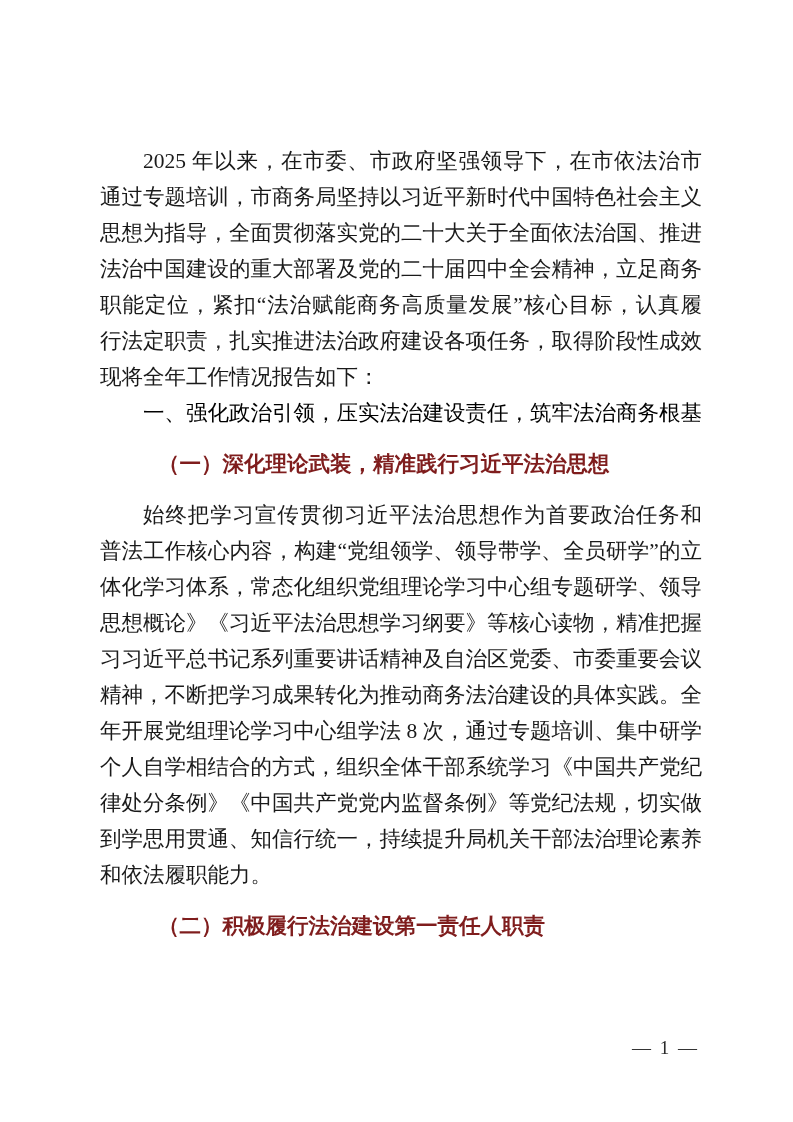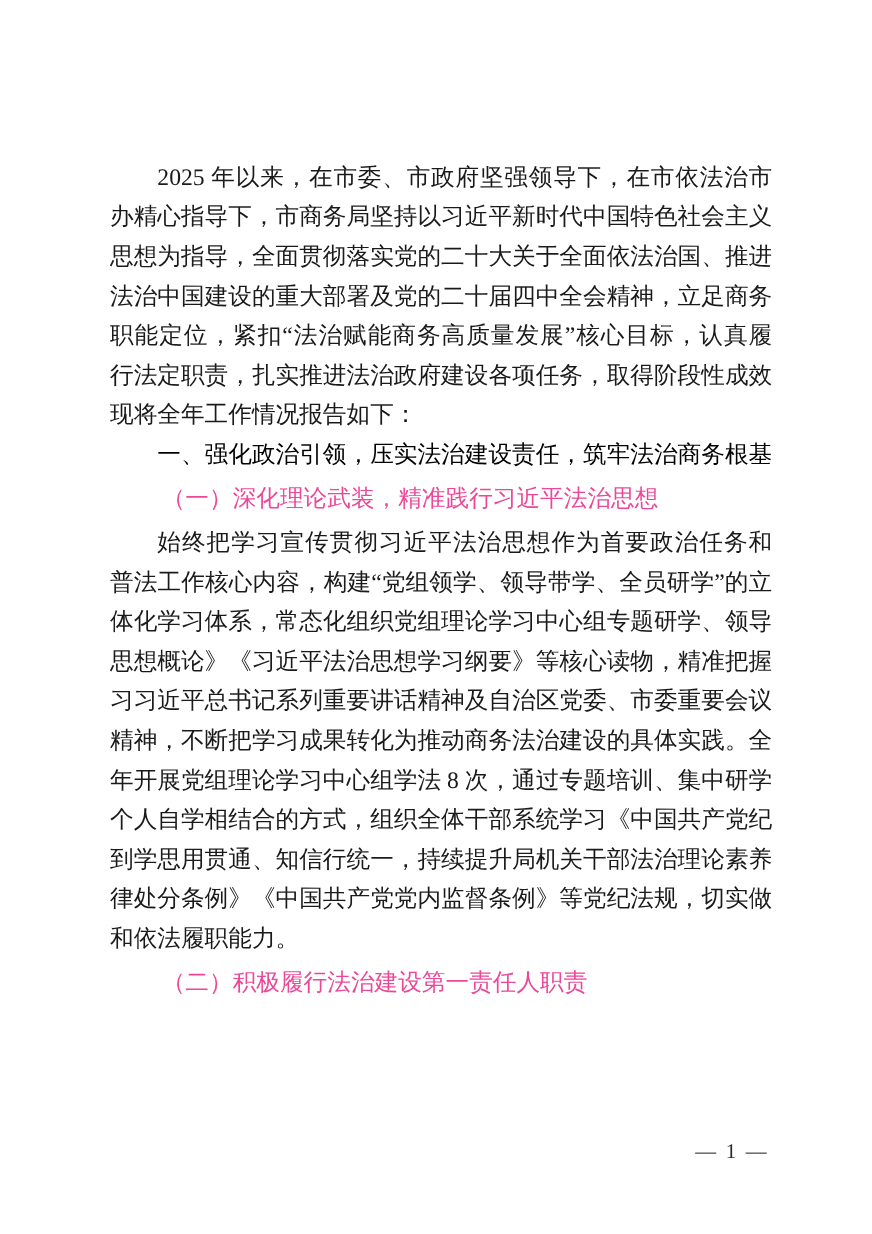--- a/index.html
+++ b/index.html
@@ -44,24 +44,24 @@
     font-weight: 400;
     color: #000000;
     font-size: 21.5px;
     line-height: 36px;
     height: 36px;
     text-indent: 43px;
     white-space: nowrap;
     overflow: hidden;
   }
   .h2 {
-    margin: 4px;
+    margin: 15px;
     font-family: "Liberation Serif", serif;
-    font-weight: 400;
-    color: #ec4899;
+    font-weight: 700;
+    color: #7f1d1d;
     font-size: 21.5px;
     line-height: 36px;
     height: 36px;
     text-indent: 43px;
     white-space: nowrap;
     overflow: hidden;
   }
   .pageno {
     position: absolute;
     top: 1036px;
@@ -74,43 +74,43 @@
   }
 </style>
 </head>
 <body>
 
 <div class="page">
   <div class="content">
 
     <div class="para">
         <div class="line indent fill">2025 年以来，在市委、市政府坚强领导下，在市依法治市</div>
-        <div class="line fill">办精心指导下，市商务局坚持以习近平新时代中国特色社会主义</div>
+        <div class="line fill">通过专题培训，市商务局坚持以习近平新时代中国特色社会主义</div>
         <div class="line fill">思想为指导，全面贯彻落实党的二十大关于全面依法治国、推进</div>
         <div class="line fill">法治中国建设的重大部署及党的二十届四中全会精神，立足商务</div>
         <div class="line fill">职能定位，紧扣“法治赋能商务高质量发展”核心目标，认真履</div>
         <div class="line fill">行法定职责，扎实推进法治政府建设各项任务，取得阶段性成效。</div>
         <div class="line">现将全年工作情况报告如下：</div>
       </div>
 
     <h2 class="h1">一、强化政治引领，压实法治建设责任，筑牢法治商务根基</h2>
 
     <h3 class="h2">（一）深化理论武装，精准践行习近平法治思想</h3>
 
     <div class="para">
         <div class="line indent fill">始终把学习宣传贯彻习近平法治思想作为首要政治任务和</div>
         <div class="line fill">普法工作核心内容，构建“党组领学、领导带学、全员研学”的立</div>
         <div class="line fill">体化学习体系，常态化组织党组理论学习中心组专题研学、领导</div>
         <div class="line fill">思想概论》《习近平法治思想学习纲要》等核心读物，精准把握</div>
         <div class="line fill">习习近平总书记系列重要讲话精神及自治区党委、市委重要会议</div>
         <div class="line fill">精神，不断把学习成果转化为推动商务法治建设的具体实践。全</div>
         <div class="line fill">年开展党组理论学习中心组学法 8 次，通过专题培训、集中研学、</div>
         <div class="line fill">个人自学相结合的方式，组织全体干部系统学习《中国共产党纪</div>
+        <div class="line fill">律处分条例》《中国共产党党内监督条例》等党纪法规，切实做</div>
         <div class="line fill">到学思用贯通、知信行统一，持续提升局机关干部法治理论素养</div>
-        <div class="line fill">律处分条例》《中国共产党党内监督条例》等党纪法规，切实做</div>
         <div class="line">和依法履职能力。</div>
       </div>
 
     <h3 class="h2">（二）积极履行法治建设第一责任人职责</h3>
 
   </div>
 
   <div class="pageno">— 1 —</div>
 </div>
 

